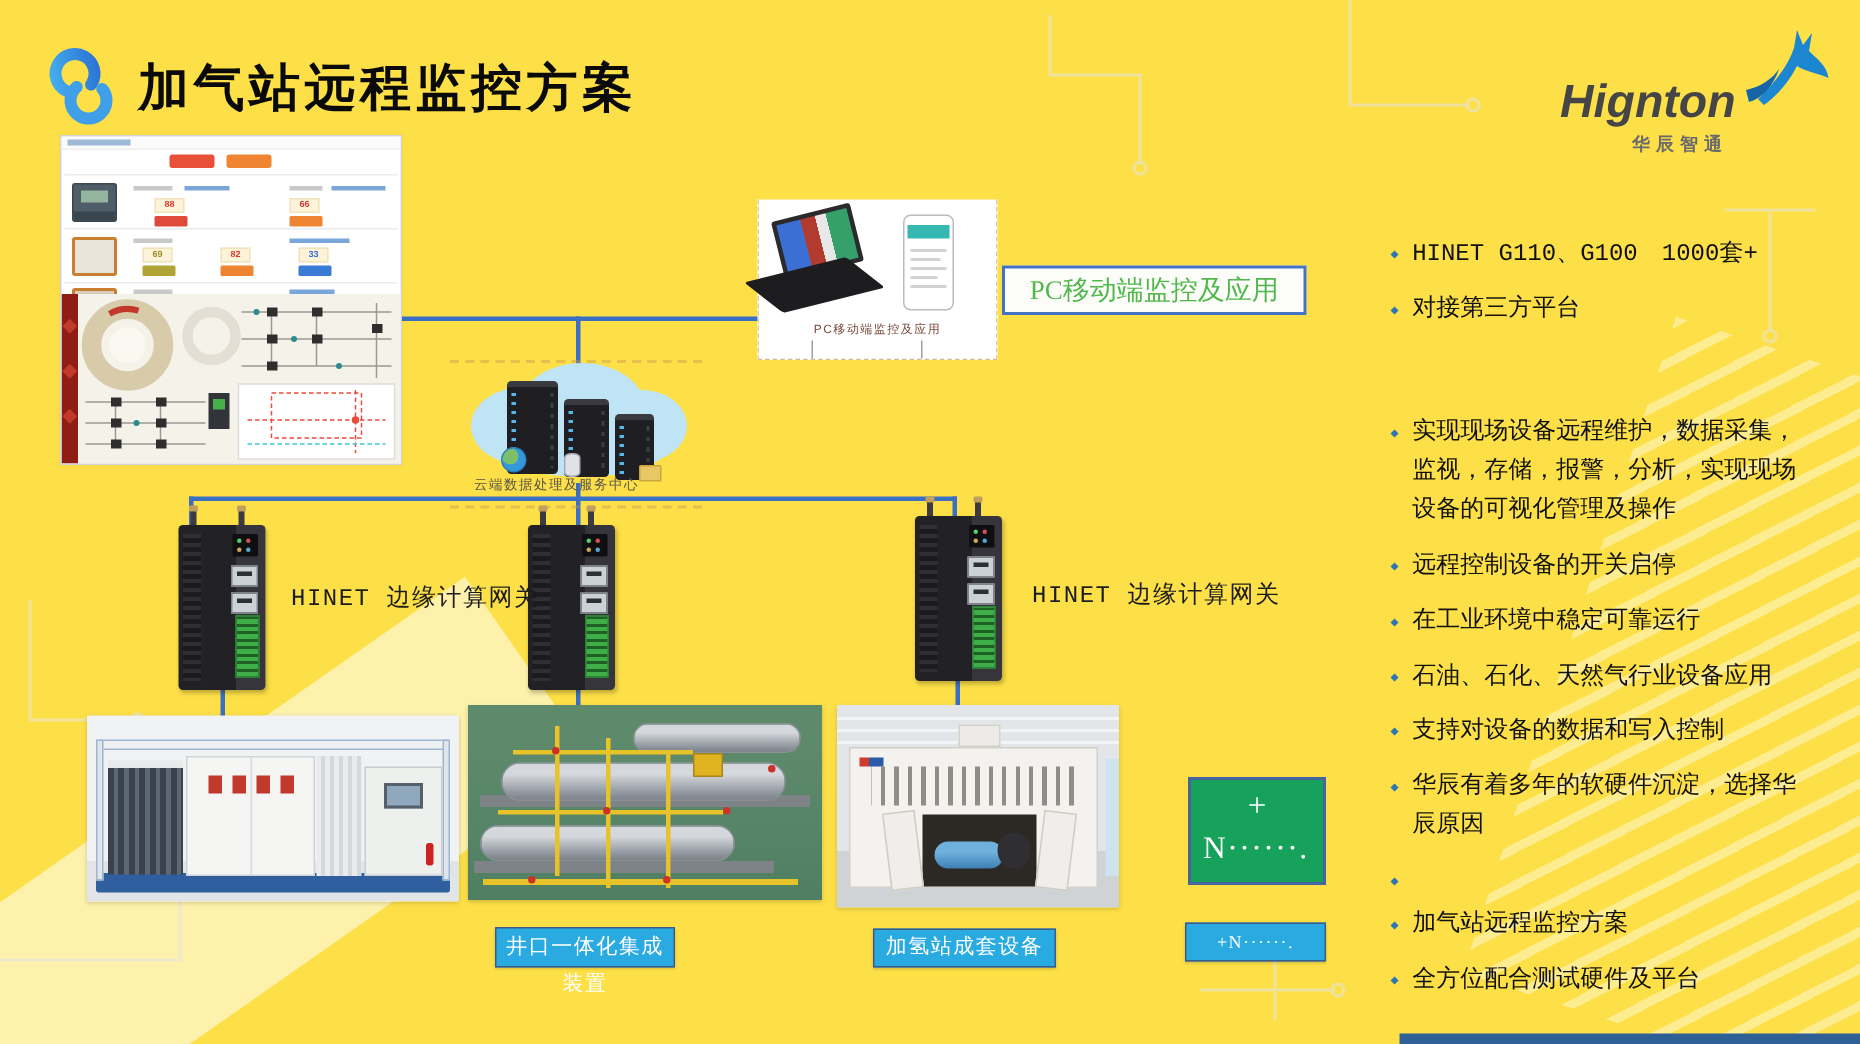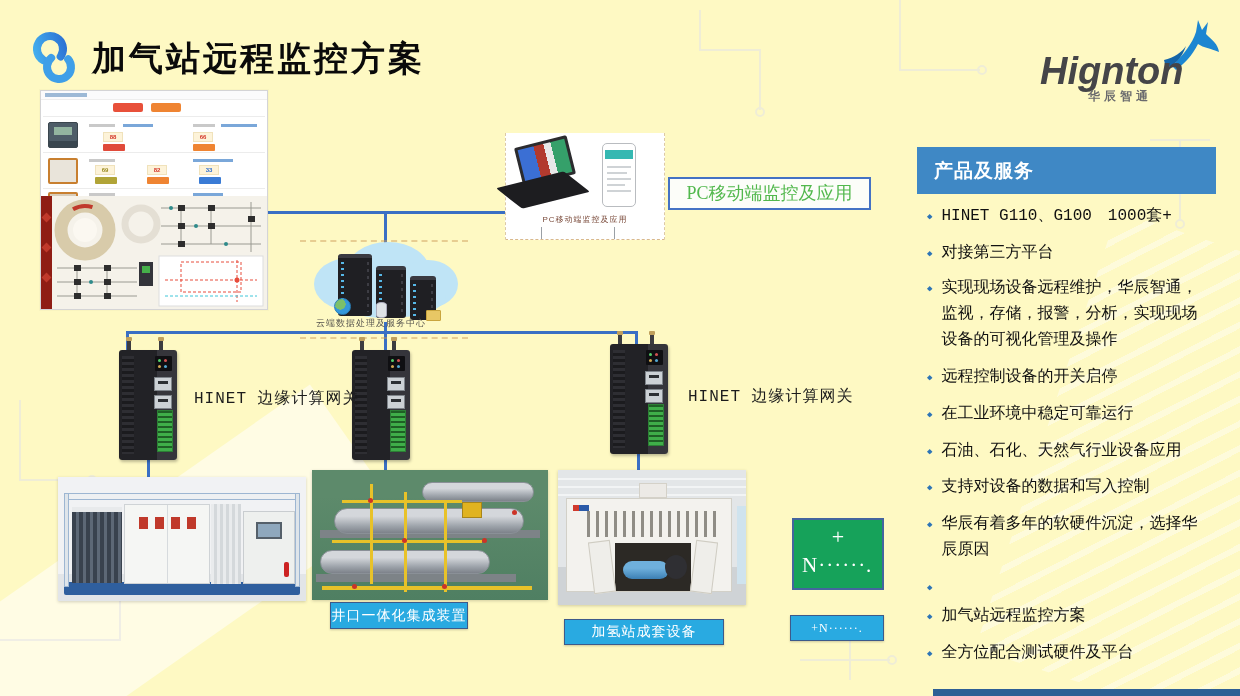--- a/index.html
+++ b/index.html
@@ -1,32 +1,32 @@
 <!DOCTYPE html>
 <html><head>
 <meta charset="utf-8">
 <style>
   * { margin:0; padding:0; box-sizing:border-box; }
   html,body { width:1240px; height:696px; }
   body { font-family:"Liberation Sans","DejaVu Sans",sans-serif; background:#ededee; overflow:hidden; }
-  #stage { position:relative; width:1240px; height:696px; background:#fef9c3; overflow:hidden; }
+  #stage { position:relative; width:1240px; height:696px; background:#fde047; overflow:hidden; }
 
   
   .deco { position:absolute; pointer-events:none; }
   .deco-swoosh { left:-120px; top:520px; width:520px; height:150px; background:rgba(255,255,255,.55); transform:rotate(-35deg); }
   .deco-stripes { right:-60px; top:240px; width:260px; height:460px; transform:rotate(18deg); opacity:.5;
       background:repeating-linear-gradient(135deg, rgba(255,255,255,.8) 0 6px, transparent 6px 22px); }
   .deco-circuit { opacity:.55; }
 
   
   .title { position:absolute; left:92px; top:36px; font-size:34px; font-weight:900; color:#0a0a0a;
       font-family:"Liberation Serif","DejaVu Serif",serif; letter-spacing:3px; }
   .logo-mark { position:absolute; left:26px; top:30px; width:58px; height:58px; }
   .brand { position:absolute; right:18px; top:14px; width:190px; height:92px; }
-  .brand-name { position:absolute; left:8px; top:36px; font-size:38px; font-weight:900; font-style:italic;
+  .brand-name { position:absolute; left:8px; top:36px; font-size:31px; font-weight:900; font-style:italic;
       color:#454548; letter-spacing:0; }
   .brand-sub { position:absolute; left:56px; top:74px; font-size:12px; color:#6a6a6d; letter-spacing:4px; font-weight:700; }
   .brand-antelope { position:absolute; right:2px; top:0; }
 
   
   .line { position:absolute; background:#3a6fc4; }
   .dash-art { position:absolute; border-top:2px dashed rgba(205,150,85,.45); }
 
   
   .dashboard { position:absolute; left:40px; top:90px; width:228px; height:220px; background:#fff;
@@ -421,45 +421,42 @@
       <div class="cap" style="top:-16px"></div>
     </div>
     <div class="photo-vert"></div>
   </div>
 
   <div class="plusbox">
     <div class="plus">+</div>
     <div class="ntext">N······.</div>
   </div>
 
-  <div class="eq-label" style="left:330px;top:602px;width:138px;height:27px;line-height:25px">井口一体化集成装置</div>
-  <div class="eq-label" style="left:564px;top:619px;width:160px;height:26px;line-height:24px">加氢站成套设备</div>
+  <div class="eq-label" style="left:330px;top:618px;width:120px;height:27px;line-height:25px">井口一体化集成装置</div>
+  <div class="eq-label" style="left:582px;top:619px;width:122px;height:26px;line-height:24px">加氢站成套设备</div>
   <div class="eq-label" style="left:790px;top:615px;width:94px;height:26px;line-height:24px;font-size:12px">+N······.</div>
 
   <div class="panel" style="top:147px">
-    <div class="panel-h" style="background:#3f88c5;height:47px">
-      <span>产品及服务</span>
-    </div>
     <div class="panel-body">
       <div class="p-item">
         <span class="dia">◆</span>
         <span>HINET G110、G100　1000套+</span>
       </div>
       <div class="p-item">
         <span class="dia">◆</span>
         <span>对接第三方平台</span>
       </div>
     </div>
   </div>
 
   <div class="panel" style="top:266px">
     <div class="panel-body">
       <div class="p-item">
         <span class="dia">◆</span>
-        <span>实现现场设备远程维护，华辰智通，监视，存储，报警，分析，实现现场设备的可视化管理及操作</span>
+        <span>实现现场设备远程维护，数据采集，监视，存储，报警，分析，实现现场设备的可视化管理及操作</span>
       </div>
       <div class="p-item">
         <span class="dia">◆</span>
         <span>远程控制设备的开关启停</span>
       </div>
       <div class="p-item">
         <span class="dia">◆</span>
         <span>在工业环境中稳定可靠运行</span>
       </div>
       <div class="p-item">

